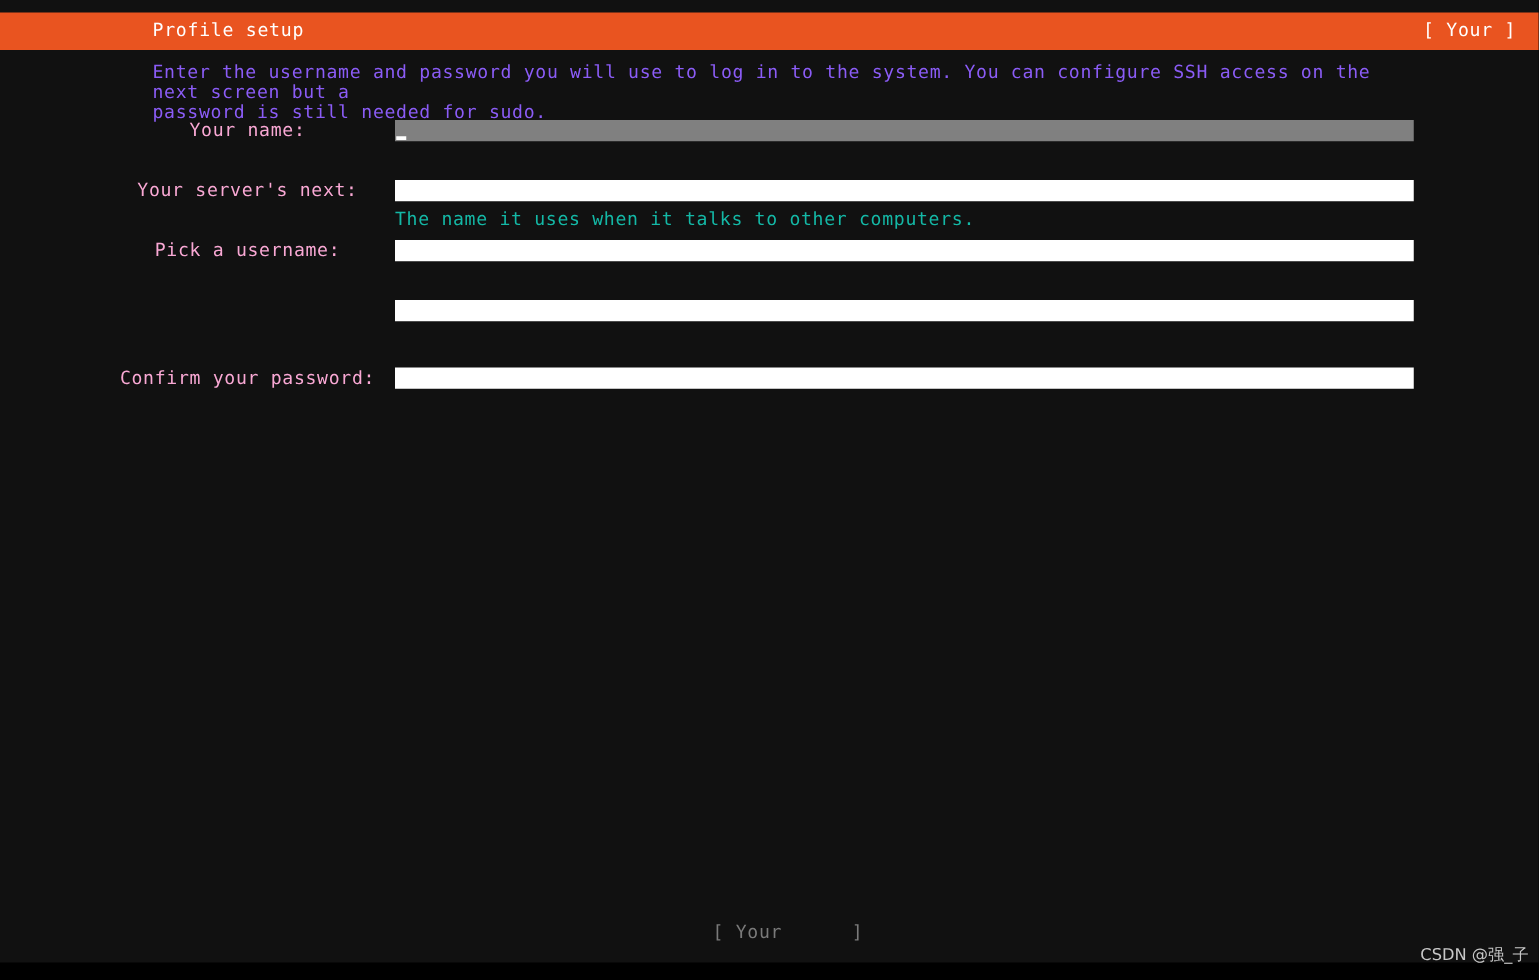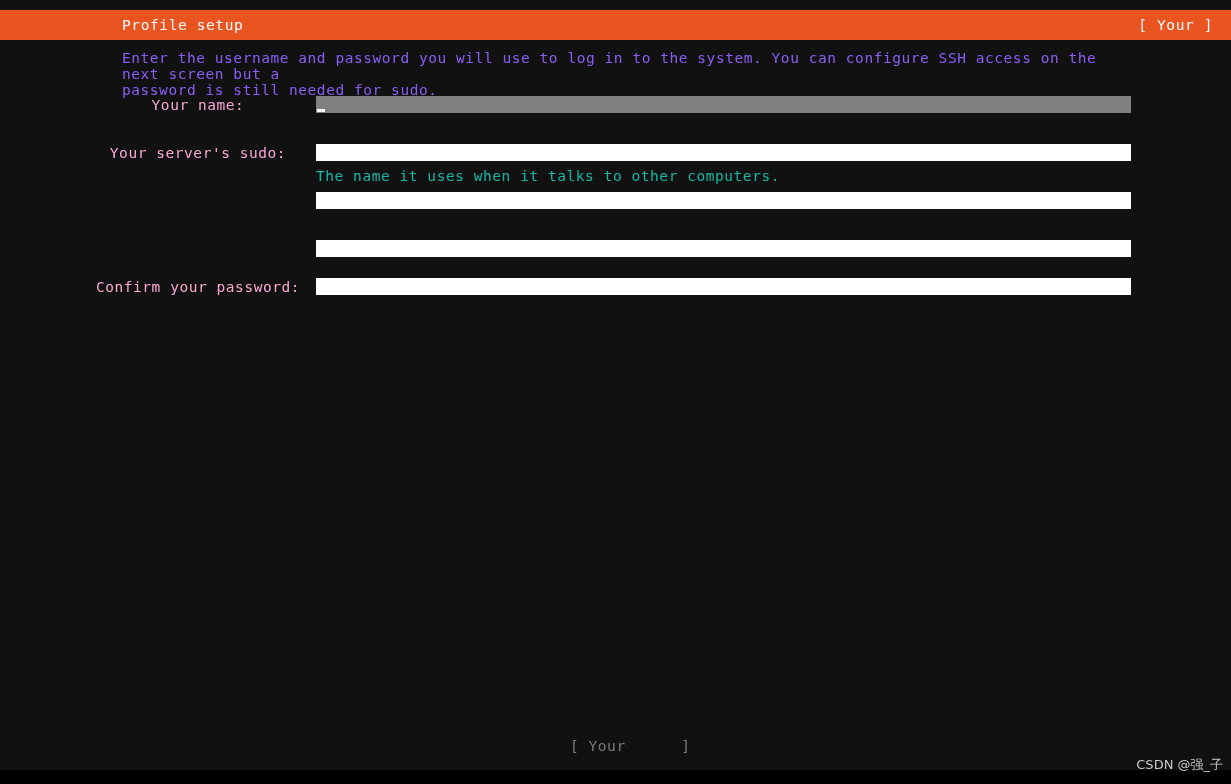--- a/index.html
+++ b/index.html
@@ -183,34 +183,35 @@
     <div class="form">
 
       <div class="field-row" style="top:6px;">
         <div class="field-label">Your name:</div>
         <div class="field-input focused">
           <span class="cursor"></span>
         </div>
       </div>
 
       <div class="field-row" style="top:54px;">
-        <div class="field-label">Your server's sudo:</div>
+        <div class="field-label">Your server's next:</div>
         <div class="field-input"></div>
       </div>
       <div class="field-hint" style="top:78px;">The name it uses when it talks to other computers.</div>
 
       <div class="field-row" style="top:102px;">
+        <div class="field-label">Pick a username:</div>
         <div class="field-input"></div>
       </div>
 
       <div class="field-row" style="top:150px;">
         <div class="field-input"></div>
       </div>
 
-      <div class="field-row" style="top:188px;padding-left:20px;">
+      <div class="field-row" style="top:204px;padding-left:20px;">
         <div class="field-label">Confirm your password:</div>
         <div class="field-input"></div>
       </div>
 
     </div>
   </div>
 
   <div class="done-button">[ Your      ]</div>
 
   <div class="bottom-strip"></div>

